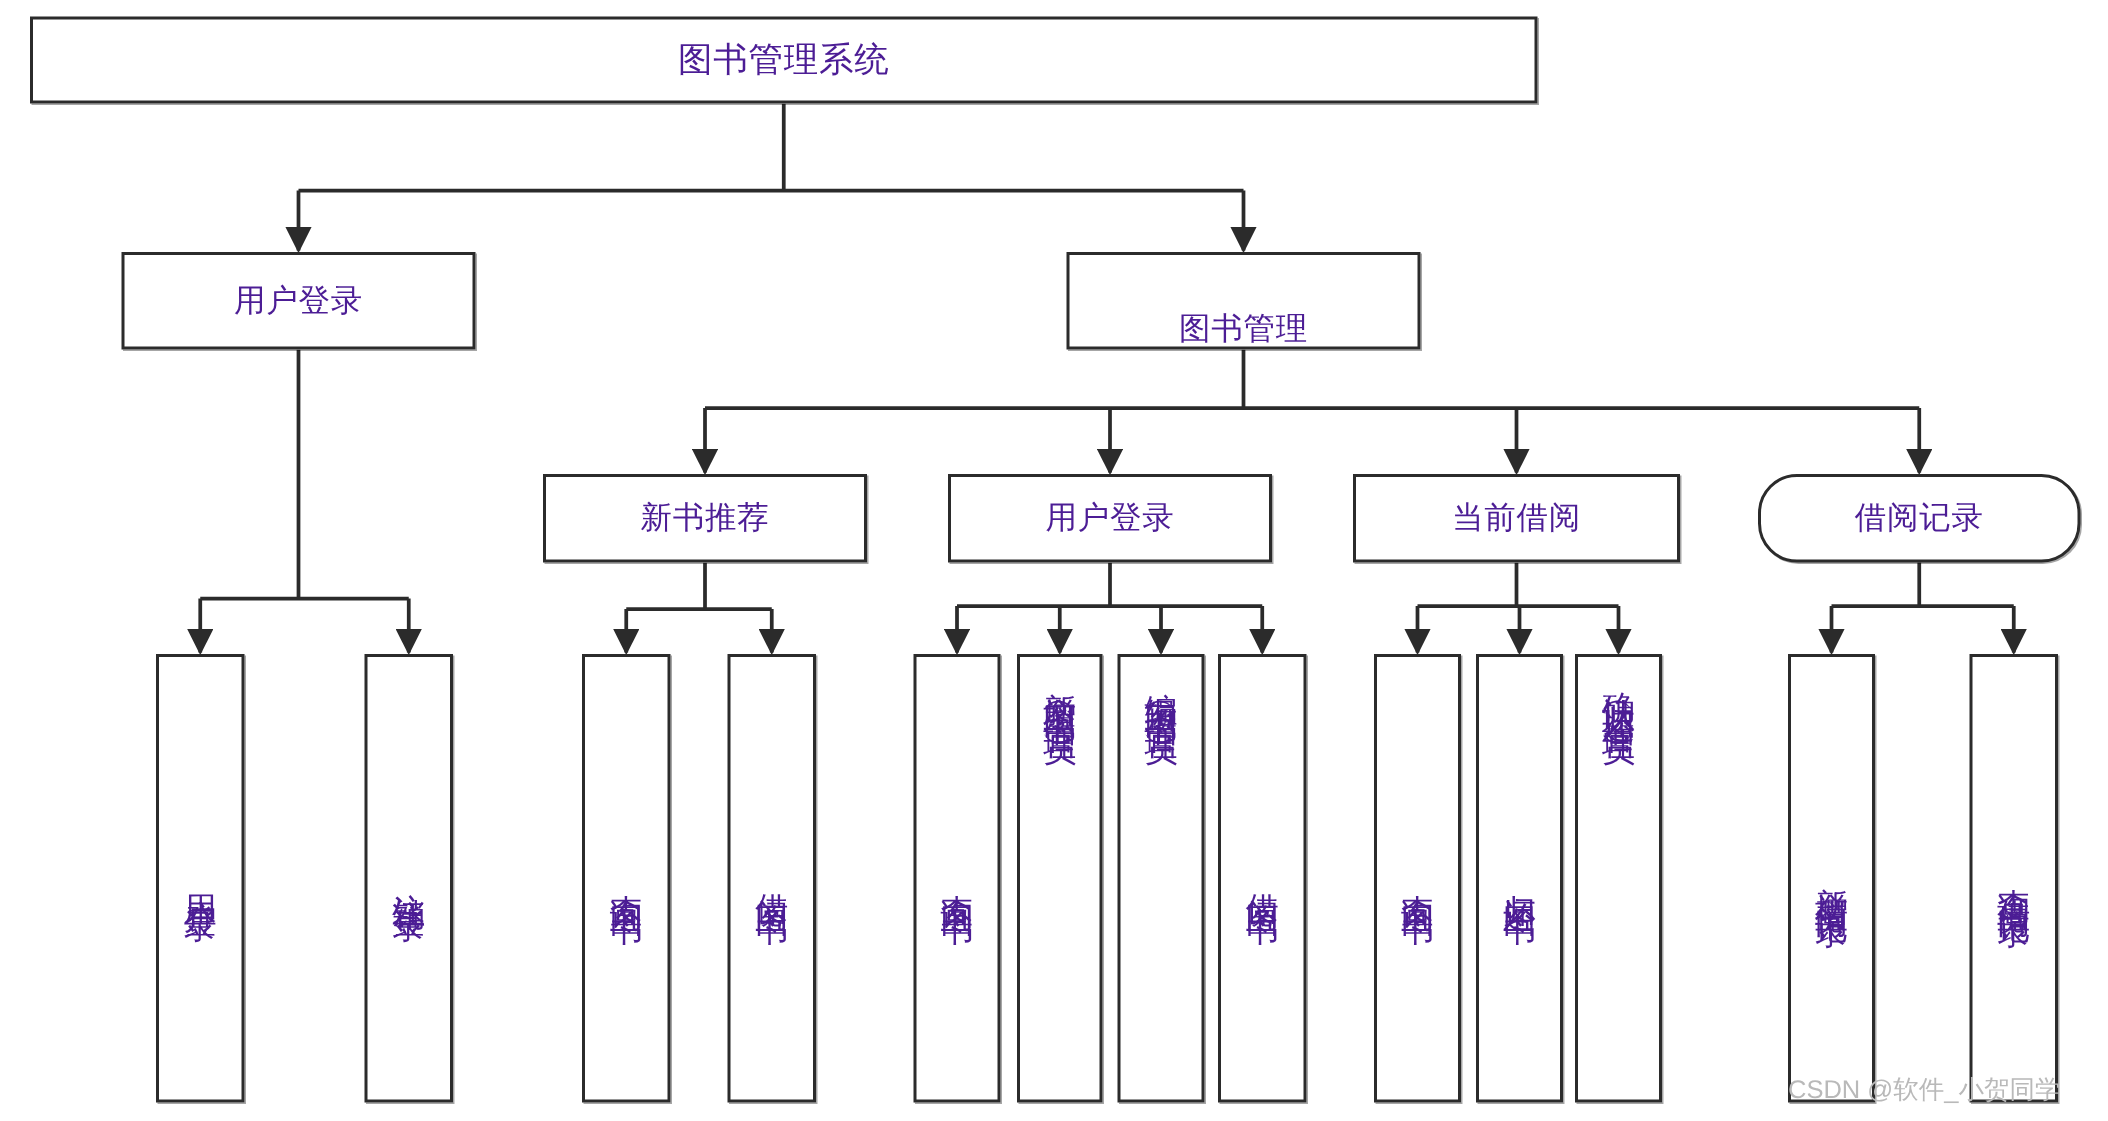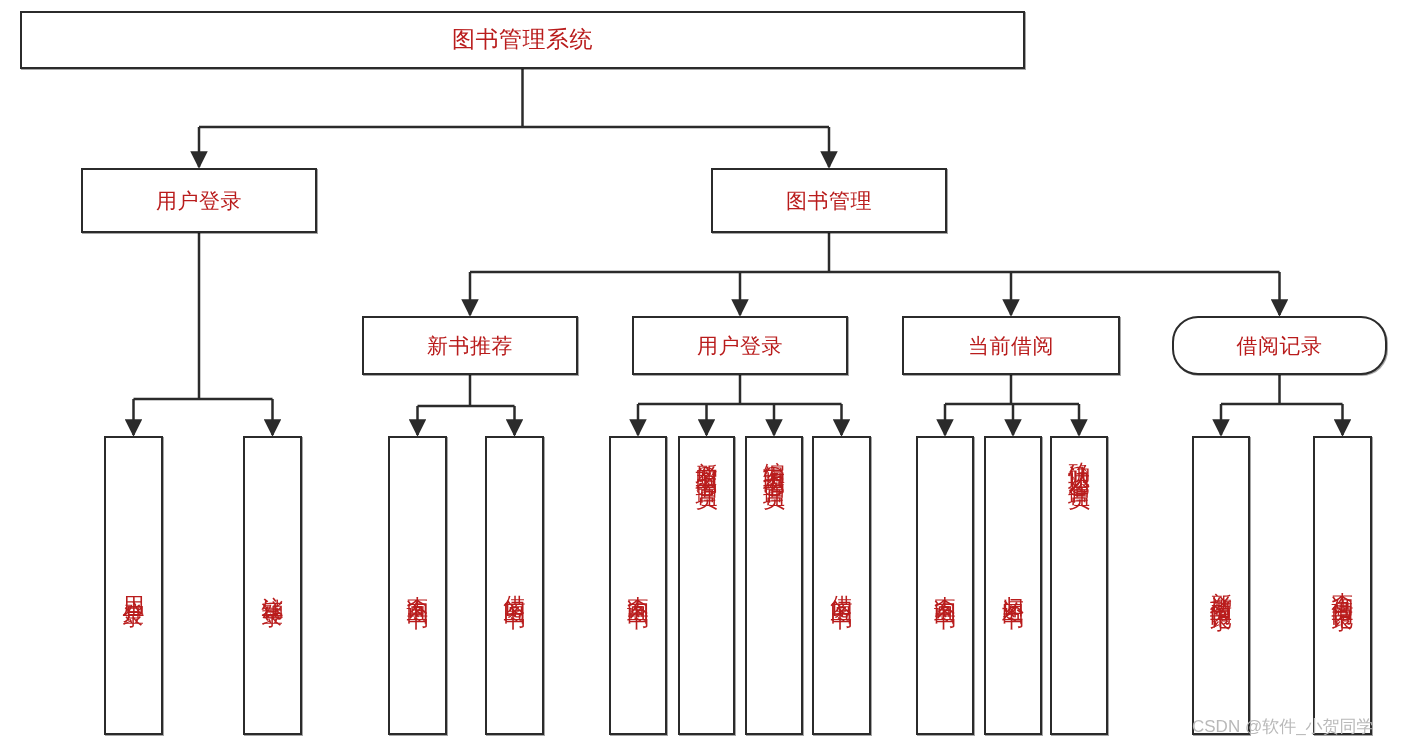--- a/index.html
+++ b/index.html
@@ -28,21 +28,21 @@
     position: absolute;
     box-sizing: border-box;
     border: 2px solid #2b2b2b;
     background: #ffffff;
     display: flex;
     align-items: center;
     justify-content: center;
     box-shadow: 1px 1px 0 rgba(0,0,0,0.35);
   }
   .node-label {
-    color: #b91c1c;
+    color: #4c1d95;
     font-size: 21px;
     letter-spacing: 0.5px;
     white-space: nowrap;
     line-height: 1.1;
   }
   .node-box.vertical {
     align-items: flex-start;
     justify-content: center;
     padding-top: 6px;
   }
@@ -114,21 +114,21 @@
       </g>
   </svg>
 
   <div id="nodes">
       <div class="node-box" style="left: 20px; top: 11px; width: 1005px; height: 58px;">
         <span class="node-label" style="font-size: 23px;">图书管理系统</span>
       </div>
       <div class="node-box" style="left: 81px; top: 168px; width: 236px; height: 65px;">
         <span class="node-label">用户登录</span>
       </div>
-      <div class="node-box" style="left: 711px; top: 168px; width: 236px; height: 65px;">
+      <div class="node-box" style="left: 711px; top: 168px; width: 236px; height: 65px; align-items: flex-end;">
         <span class="node-label">图书管理</span>
       </div>
       <div class="node-box" style="left: 362px; top: 316px; width: 216px; height: 59px; justify-content: center;">
         <span class="node-label">新书推荐</span>
       </div>
       <div class="node-box" style="left: 632px; top: 316px; width: 216px; height: 59px;">
         <span class="node-label">用户登录</span>
       </div>
       <div class="node-box" style="left: 902px; top: 316px; width: 218px; height: 59px;">
         <span class="node-label">当前借阅</span>

